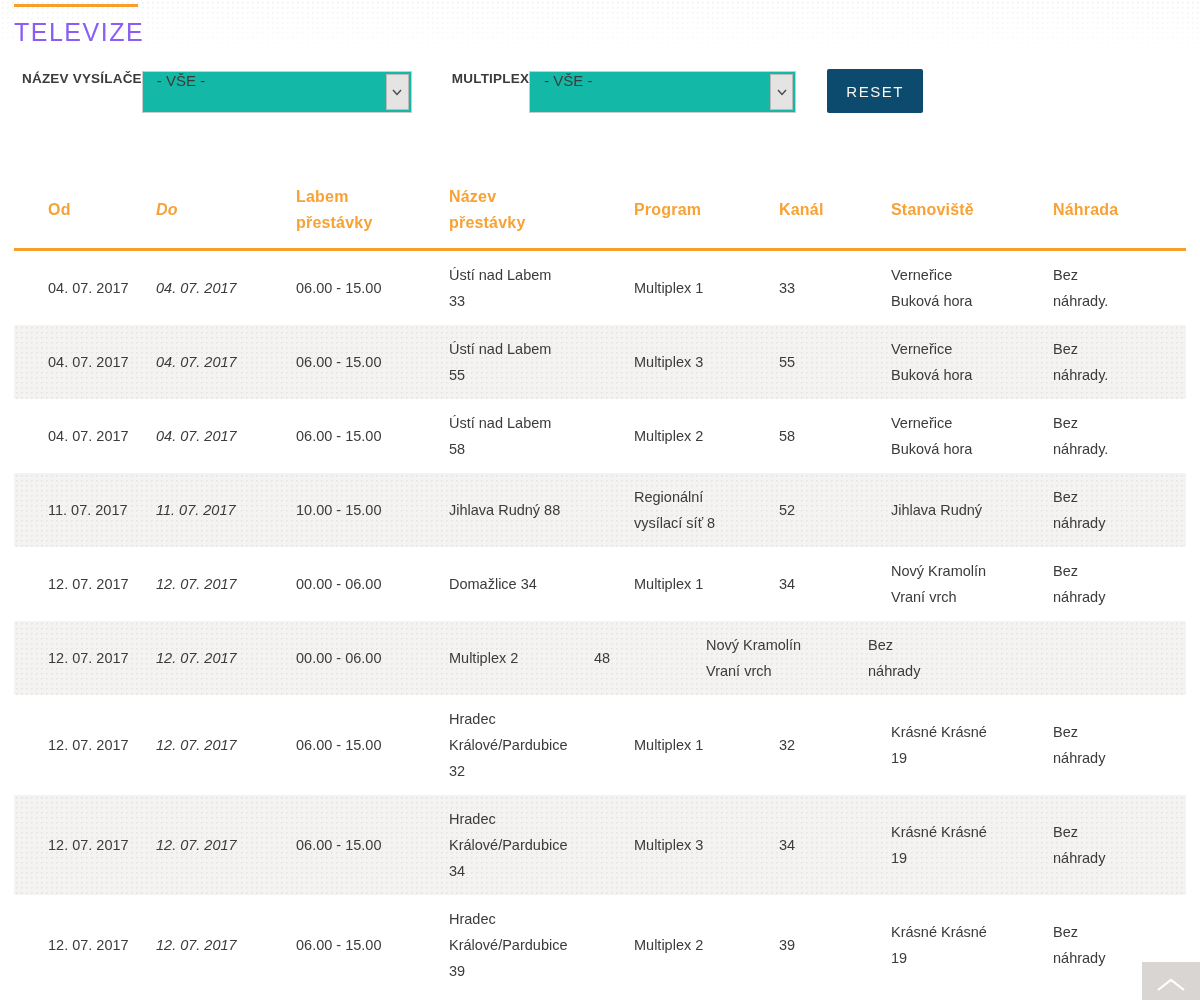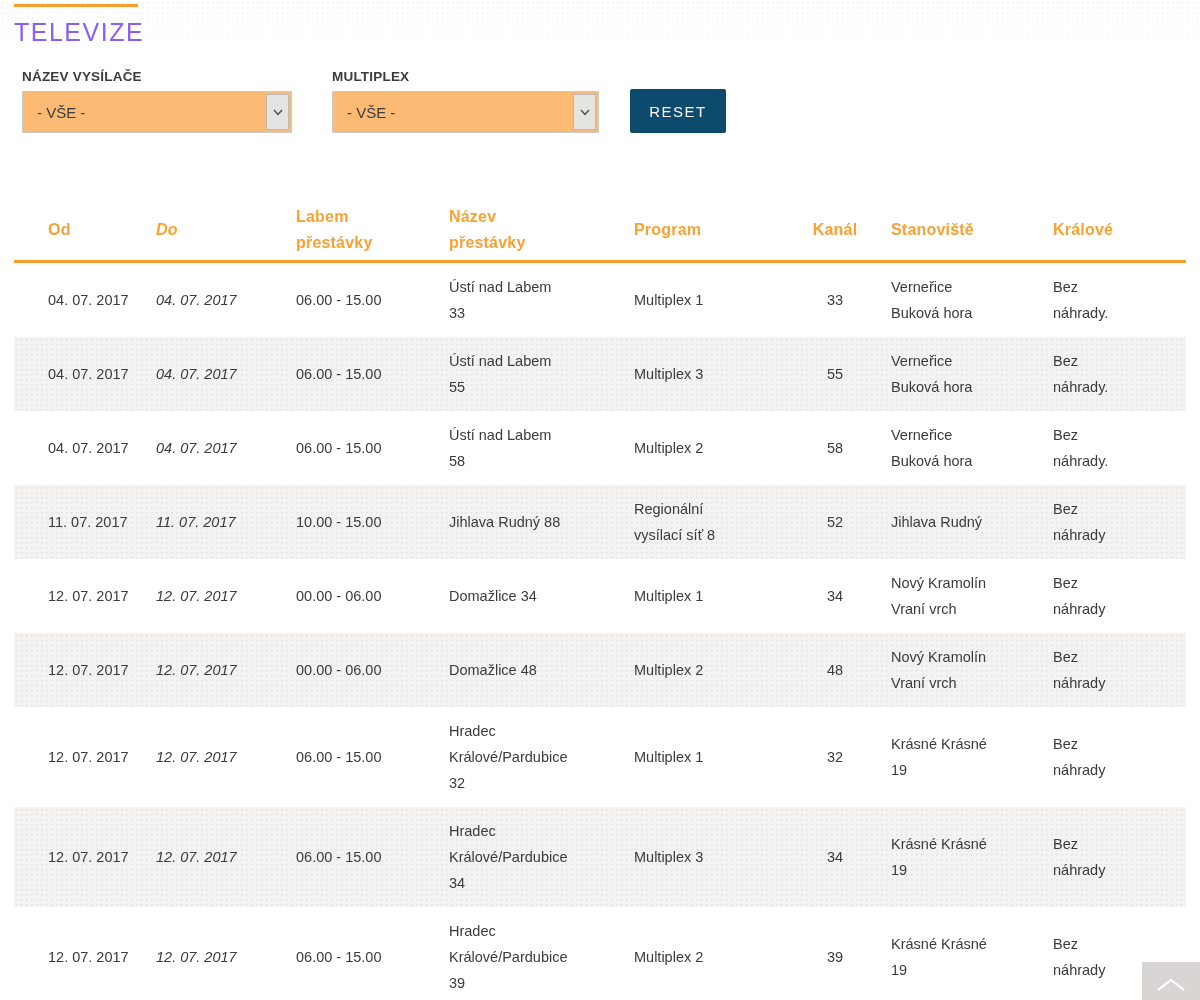--- a/index.html
+++ b/index.html
@@ -20,64 +20,64 @@
   }
   .container { position:relative; margin-left:14px; width:1172px; }
 
   .title-bar { margin-top:4px; width:124px; height:3px; background:#f79f2a; }
   h1.page-title {
     margin-top:11px;
     font-size:25px; font-weight:400; letter-spacing:1.5px; color:#8b5cf6;
   }
 
   .filters { display:flex; align-items:flex-end; margin-top:22px; }
-  .filter-group { display:flex; flex-direction:column;padding-left:8px; }
+  .filter-group { display:flex; flex-direction:row;padding-left:8px; }
   .filter-label {
     font-size:13.5px; font-weight:700; color:#3c3b3a; letter-spacing:0.2px;
     margin-bottom:7px;
   }
   .select {
-    position:relative; height:42px; background:#fdba74;
+    position:relative; height:42px; background:#14b8a6;
     border:1px solid #cbcbcb; cursor:pointer;
-    display:flex; align-items:center;
+    display:flex; align-items:flex-start;
   }
   .select-transmitter { width:270px; }
   .select-multiplex { width:267px; }
   .select-value { font-size:15px; color:#3c3b3a; padding-left:14px; }
   .select-btn {
     position:absolute; right:2px; top:2px; bottom:2px; width:23px;
     background:#e6e4e3; border:1px solid #bcbab9;
     display:flex; align-items:center; justify-content:center;
   }
   .gap1 { width:32px; }
   .reset-btn {
     margin-left:31px; width:96px; height:44px;
     background:#0c4a6e; border:none; border-radius:2px;
     color:#fdf6ec; font-size:15px; letter-spacing:1.5px;
     font-family:inherit; cursor:pointer;
   }
 
   .table { margin-top:59px; width:1172px; font-size:14.5px; }
   .tr { display:flex; align-items:center; }
-  .thead .tr { padding:12px 0 4px; border-bottom:3px solid #f79f2a; }
+  .thead .tr { padding:12px 0 12px; border-bottom:3px solid #f79f2a; }
   .tbody .tr { padding:11px 0; }
   .tbody .tr:nth-child(even) {
     background-color:#f4f3f2;
     background-image: radial-gradient(#e8e6e5 1px, transparent 1px);
     background-size:5px 5px;
   }
   .th, .td { flex:0 0 auto; }
   .th { color:#f8a134; font-weight:700; font-size:16px; letter-spacing:0.2px; }
   .line { line-height:26px; }
   .col-od        { width:142px; padding-left:34px; }
   .col-do        { width:140px;font-style:italic; }
   .col-doba      { width:153px; }
   .col-nazev     { width:185px; padding-right:20px; }
   .col-program   { width:145px; padding-right:15px; }
-  .col-kanal     { width:112px;text-align:center; }
+  .col-kanal     { width:112px; }
   .col-stanoviste{ width:162px; }
   .col-nahrada   { width:133px; }
 
   .scroll-top {
     position:absolute; right:0; bottom:-18px; width:58px; height:56px;
     background:#d8d5d3; cursor:pointer;
     display:flex; align-items:flex-start; justify-content:center;
     padding-top:16px;
   }
 </style>
@@ -138,21 +138,21 @@
           <div class="th col-program">
             <div class="line">Program</div>
           </div>
           <div class="th col-kanal">
             <div class="line">Kanál</div>
           </div>
           <div class="th col-stanoviste">
             <div class="line">Stanoviště</div>
           </div>
           <div class="th col-nahrada">
-            <div class="line">Králové</div>
+            <div class="line">Náhrada</div>
           </div>
         </div>
       </div>
     <div class="tbody" id="tbody">
         <div class="tr">
           <div class="td col-od">
             <div class="line">04. 07. 2017</div>
           </div>
           <div class="td col-do">
             <div class="line">04. 07. 2017</div>
@@ -295,23 +295,20 @@
         </div>
         <div class="tr">
           <div class="td col-od">
             <div class="line">12. 07. 2017</div>
           </div>
           <div class="td col-do">
             <div class="line">12. 07. 2017</div>
           </div>
           <div class="td col-doba">
             <div class="line">00.00 - 06.00</div>
-          </div>
-          <div class="td col-nazev">
-            <div class="line">Domažlice 48</div>
           </div>
           <div class="td col-program">
             <div class="line">Multiplex 2</div>
           </div>
           <div class="td col-kanal">
             <div class="line">48</div>
           </div>
           <div class="td col-stanoviste">
             <div class="line">Nový Kramolín</div>
             <div class="line">Vraní vrch</div>

